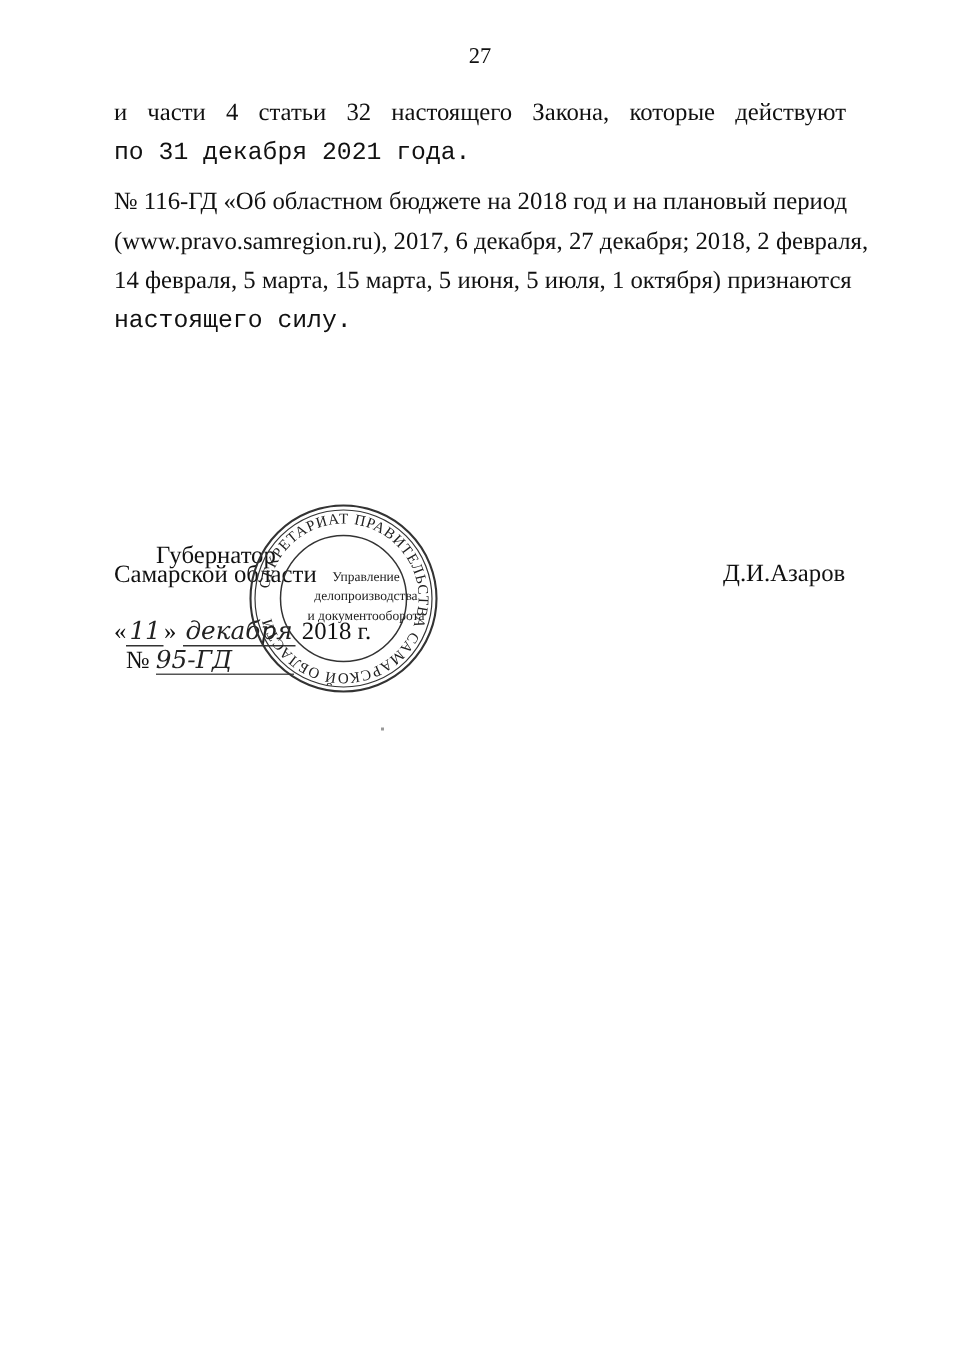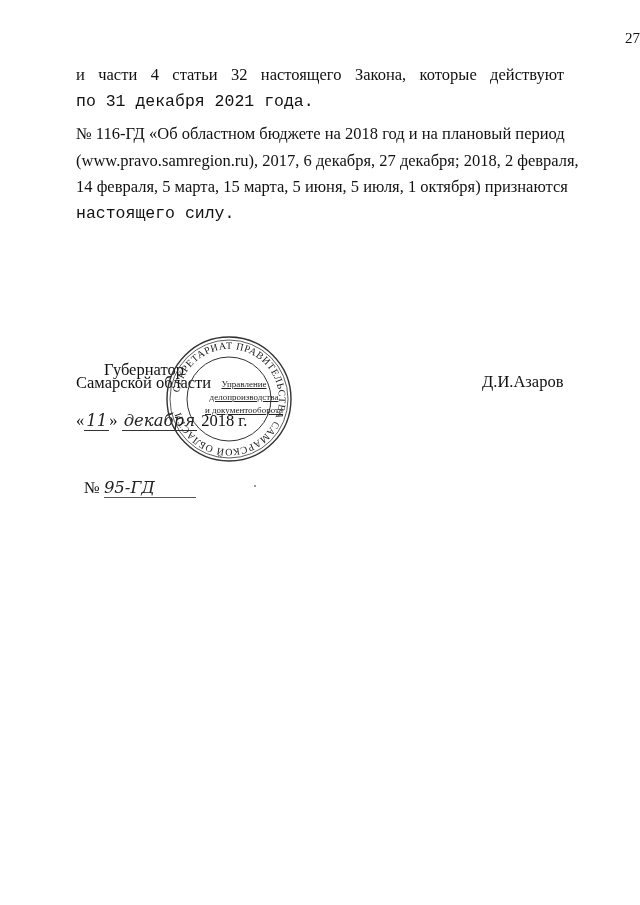--- a/index.html
+++ b/index.html
@@ -1,30 +1,30 @@
 <!DOCTYPE html>
 <html><head>
   <meta charset="utf-8">
   <style>
     html, body { margin: 0; padding: 0; background: #ffffff; }
     body { width: 640px; height: 905px; position: relative; overflow: hidden;
            font-family: "Liberation Serif", "DejaVu Serif", serif; color: #111; }
-    .page-number { position: absolute; top: 30px; left: 0; width: 640px; text-align: right;
+    .page-number { position: absolute; top: 30px; left: 0; width: 640px; text-align: center;
                    font-size: 15px; }
     .para { position: absolute; left: 76px; width: 488px; font-size: 16.5px; line-height: 26.5px;
             text-align: justify; }
     .line { display: block; white-space: nowrap; text-align-last: justify; text-align: justify; }
     .line.last { text-align-last: left; font-family: Liberation Mono, monospace; }
     .line.indent { padding-left: 42px; }
     .sig-left { position: absolute; font-size: 16.5px; white-space: nowrap; }
-    .hand { font-family: "DejaVu Serif", serif; font-style: italic; color: #222; margin-top: 48px; }
+    .hand { font-family: "DejaVu Serif", serif; font-style: italic; color: #222; }
     .underline-hand { border-bottom: 1px solid #333; padding: 0 2px; }
     .stamp { position: absolute; left: 165px; top: 335px; width: 128px; height: 128px; }
     .stamp-inner { position: absolute; left: 202px; top: 378px; width: 84px; text-align: center;
-                   font-size: 9px; line-height: 13px; font-family: "Liberation Serif", serif; color: #222; text-decoration: underline; }
+                   font-size: 9px; line-height: 13px; font-family: "Liberation Serif", serif; color: #222; }
     .name-right { position: absolute; left: 482px; top: 372px; font-size: 16.5px; text-align: center; }
     .dot { position: absolute; left: 254px; top: 485px; width: 2px; height: 2px; background: #999; }
   </style>
 </head>
 <body>
 
 <div class="page-number">27</div>
 
 <div class="para" style="top:62px;">
   <span class="line">и части 4 статьи 32 настоящего Закона, которые действуют</span>

